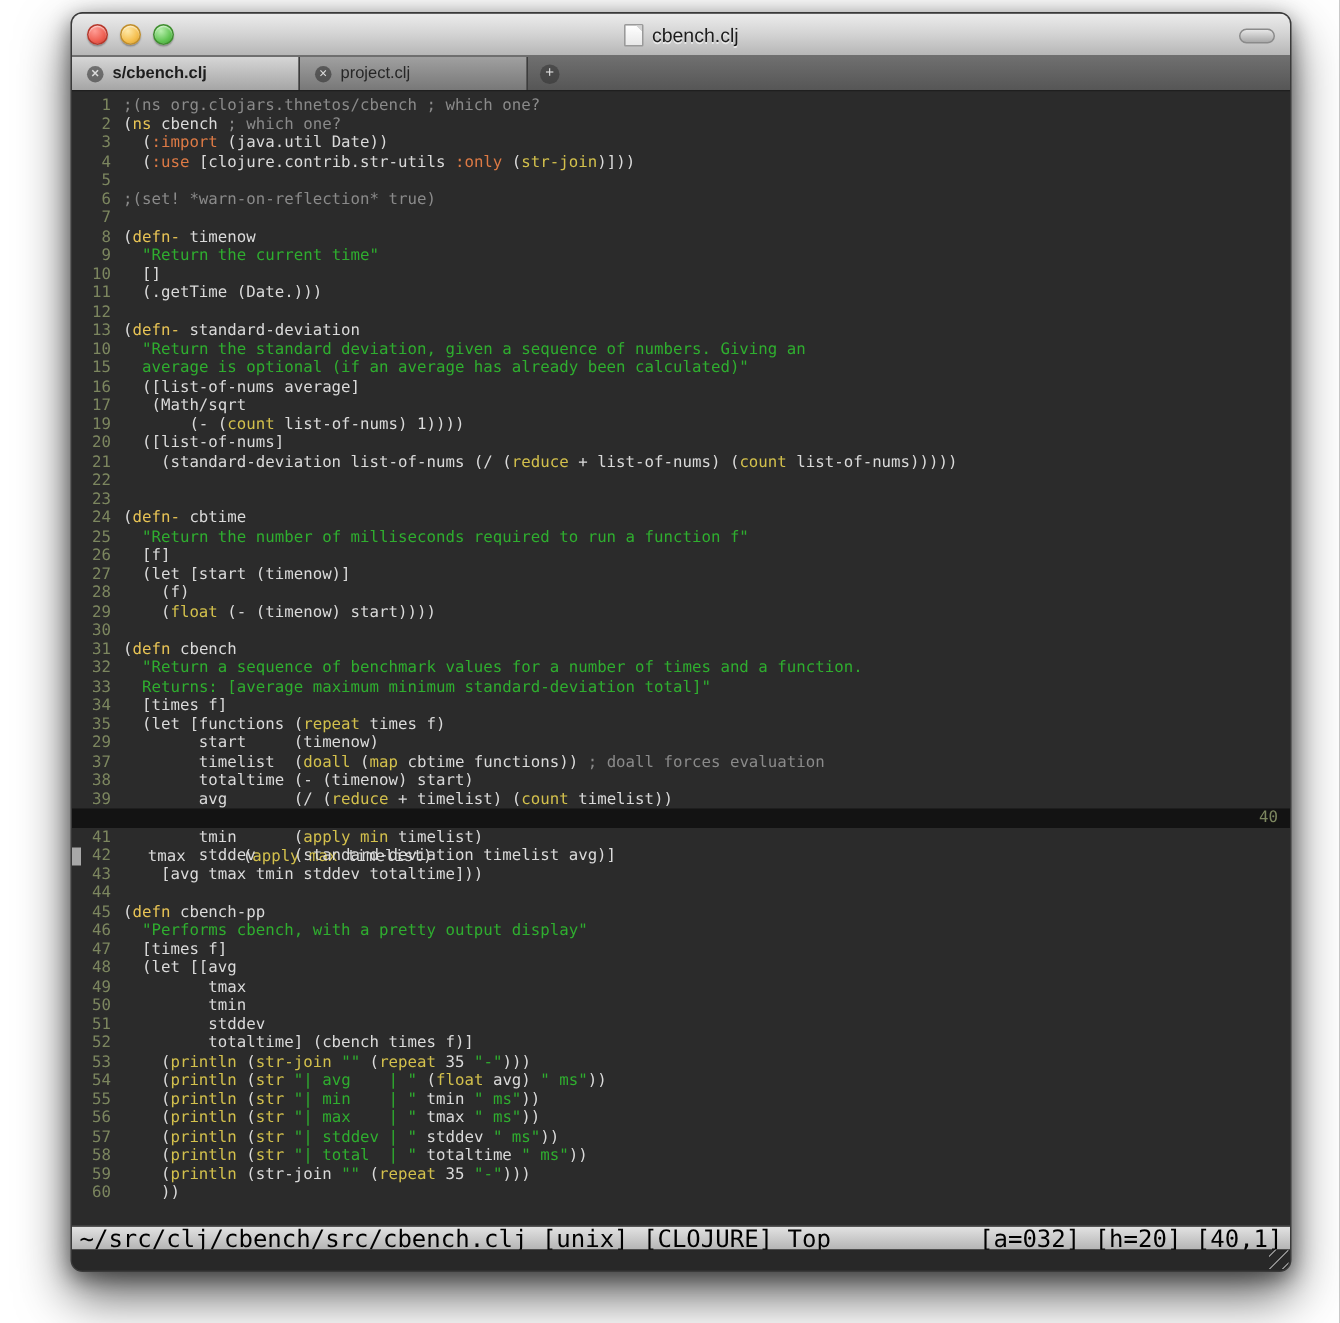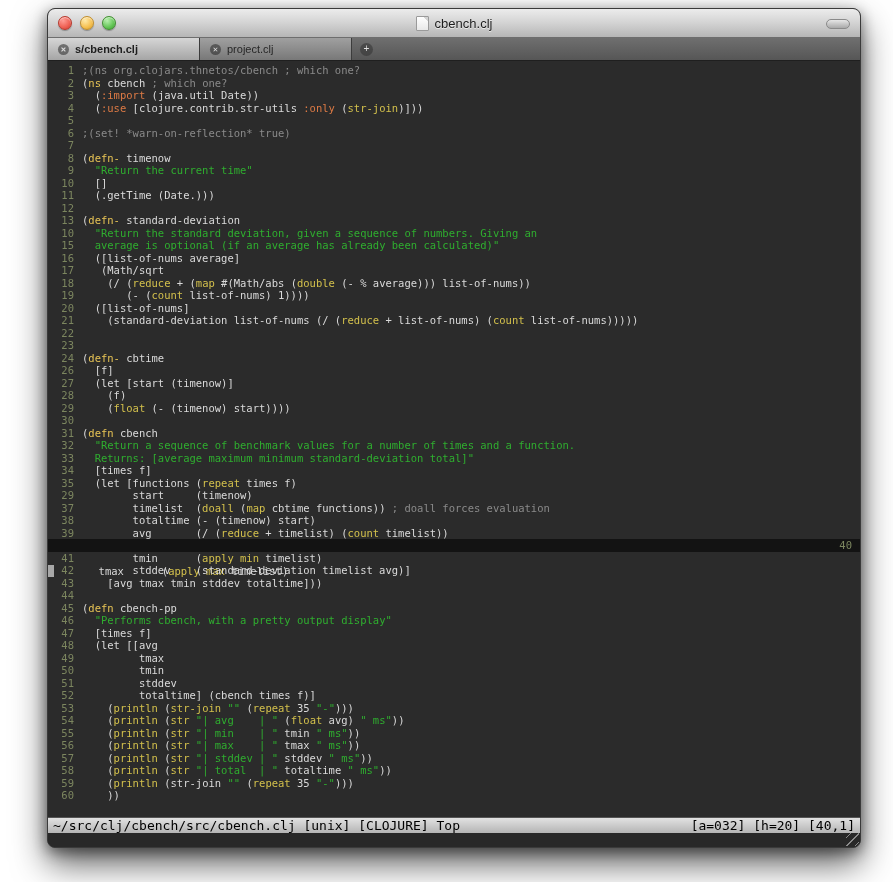--- a/index.html
+++ b/index.html
@@ -42,21 +42,21 @@
   .line{display:flex;height:12.5px;line-height:12.5px;}
   .line.hl{background:#131313;flex-direction:column;}
   .lnum{flex:0 0 26px;text-align:right;padding-right:8px;color:#7c865f;}
   .code{white-space:pre;flex:1 1 auto;color:#dadada;}
   .p{color:#dadada}.c{color:#8a8a8a}.s{color:#2fae2f}.d{color:#e8c455}
   .f{color:#d3c04c}.k{color:#dd7a45}
   .cur{background:#a8a8a8;color:#a8a8a8;}
   
   .statusbar{flex:0 0 15px;height:15px;display:flex;justify-content:space-between;align-items:center;
     background:linear-gradient(180deg,#e2e2e2,#b4b4b4);border-top:1px solid #555;
-    font-family:"DejaVu Sans Mono", monospace;font-size:13px;color:#000;padding:0 5px;}
+    font-family:"DejaVu Sans Mono", monospace;font-size:16px;color:#000;padding:0 5px;}
   .cmdline{flex:0 0 14px;height:14px;background:#282828;position:relative;}
   .grip{position:absolute;right:1px;bottom:1px;width:13px;height:13px;
     background:repeating-linear-gradient(135deg,transparent 0 3px,#8a8a8a 3px 4px,transparent 4px 6px);}
 </style>
 </head>
 <body>
 
 <div class="window">
 
   <div class="titlebar">
@@ -147,24 +147,20 @@
       </div>
       <div class="line">
         <span class="lnum">16</span>
         <span class="code"><span class="p">  ([list-of-nums average]</span></span>
       </div>
       <div class="line">
         <span class="lnum">17</span>
         <span class="code"><span class="p">   (Math/sqrt</span></span>
       </div>
       <div class="line">
-        <span class="lnum">18</span>
-        <span class="code"><span class="p">    (/ (</span><span class="f">reduce</span><span class="p"> + (</span><span class="f">map</span><span class="p"> #(Math/abs (</span><span class="f">double</span><span class="p"> (- % average))) list-of-nums))</span></span>
-      </div>
-      <div class="line">
         <span class="lnum">19</span>
         <span class="code"><span class="p">       (- (</span><span class="f">count</span><span class="p"> list-of-nums) 1))))</span></span>
       </div>
       <div class="line">
         <span class="lnum">20</span>
         <span class="code"><span class="p">  ([list-of-nums]</span></span>
       </div>
       <div class="line">
         <span class="lnum">21</span>
         <span class="code"><span class="p">    (standard-deviation list-of-nums (/ (</span><span class="f">reduce</span><span class="p"> + list-of-nums) (</span><span class="f">count</span><span class="p"> list-of-nums)))))</span></span>
@@ -173,20 +169,24 @@
         <span class="lnum">22</span>
         <span class="code"></span>
       </div>
       <div class="line">
         <span class="lnum">23</span>
         <span class="code"></span>
       </div>
       <div class="line">
         <span class="lnum">24</span>
         <span class="code"><span class="p">(</span><span class="d">defn-</span><span class="p"> cbtime</span></span>
+      </div>
+      <div class="line">
+        <span class="lnum">25</span>
+        <span class="code"><span class="p">  </span><span class="s">"Return the number of milliseconds required to run a function f"</span></span>
       </div>
       <div class="line">
         <span class="lnum">26</span>
         <span class="code"><span class="p">  [f]</span></span>
       </div>
       <div class="line">
         <span class="lnum">27</span>
         <span class="code"><span class="p">  (let [start (timenow)]</span></span>
       </div>
       <div class="line">

